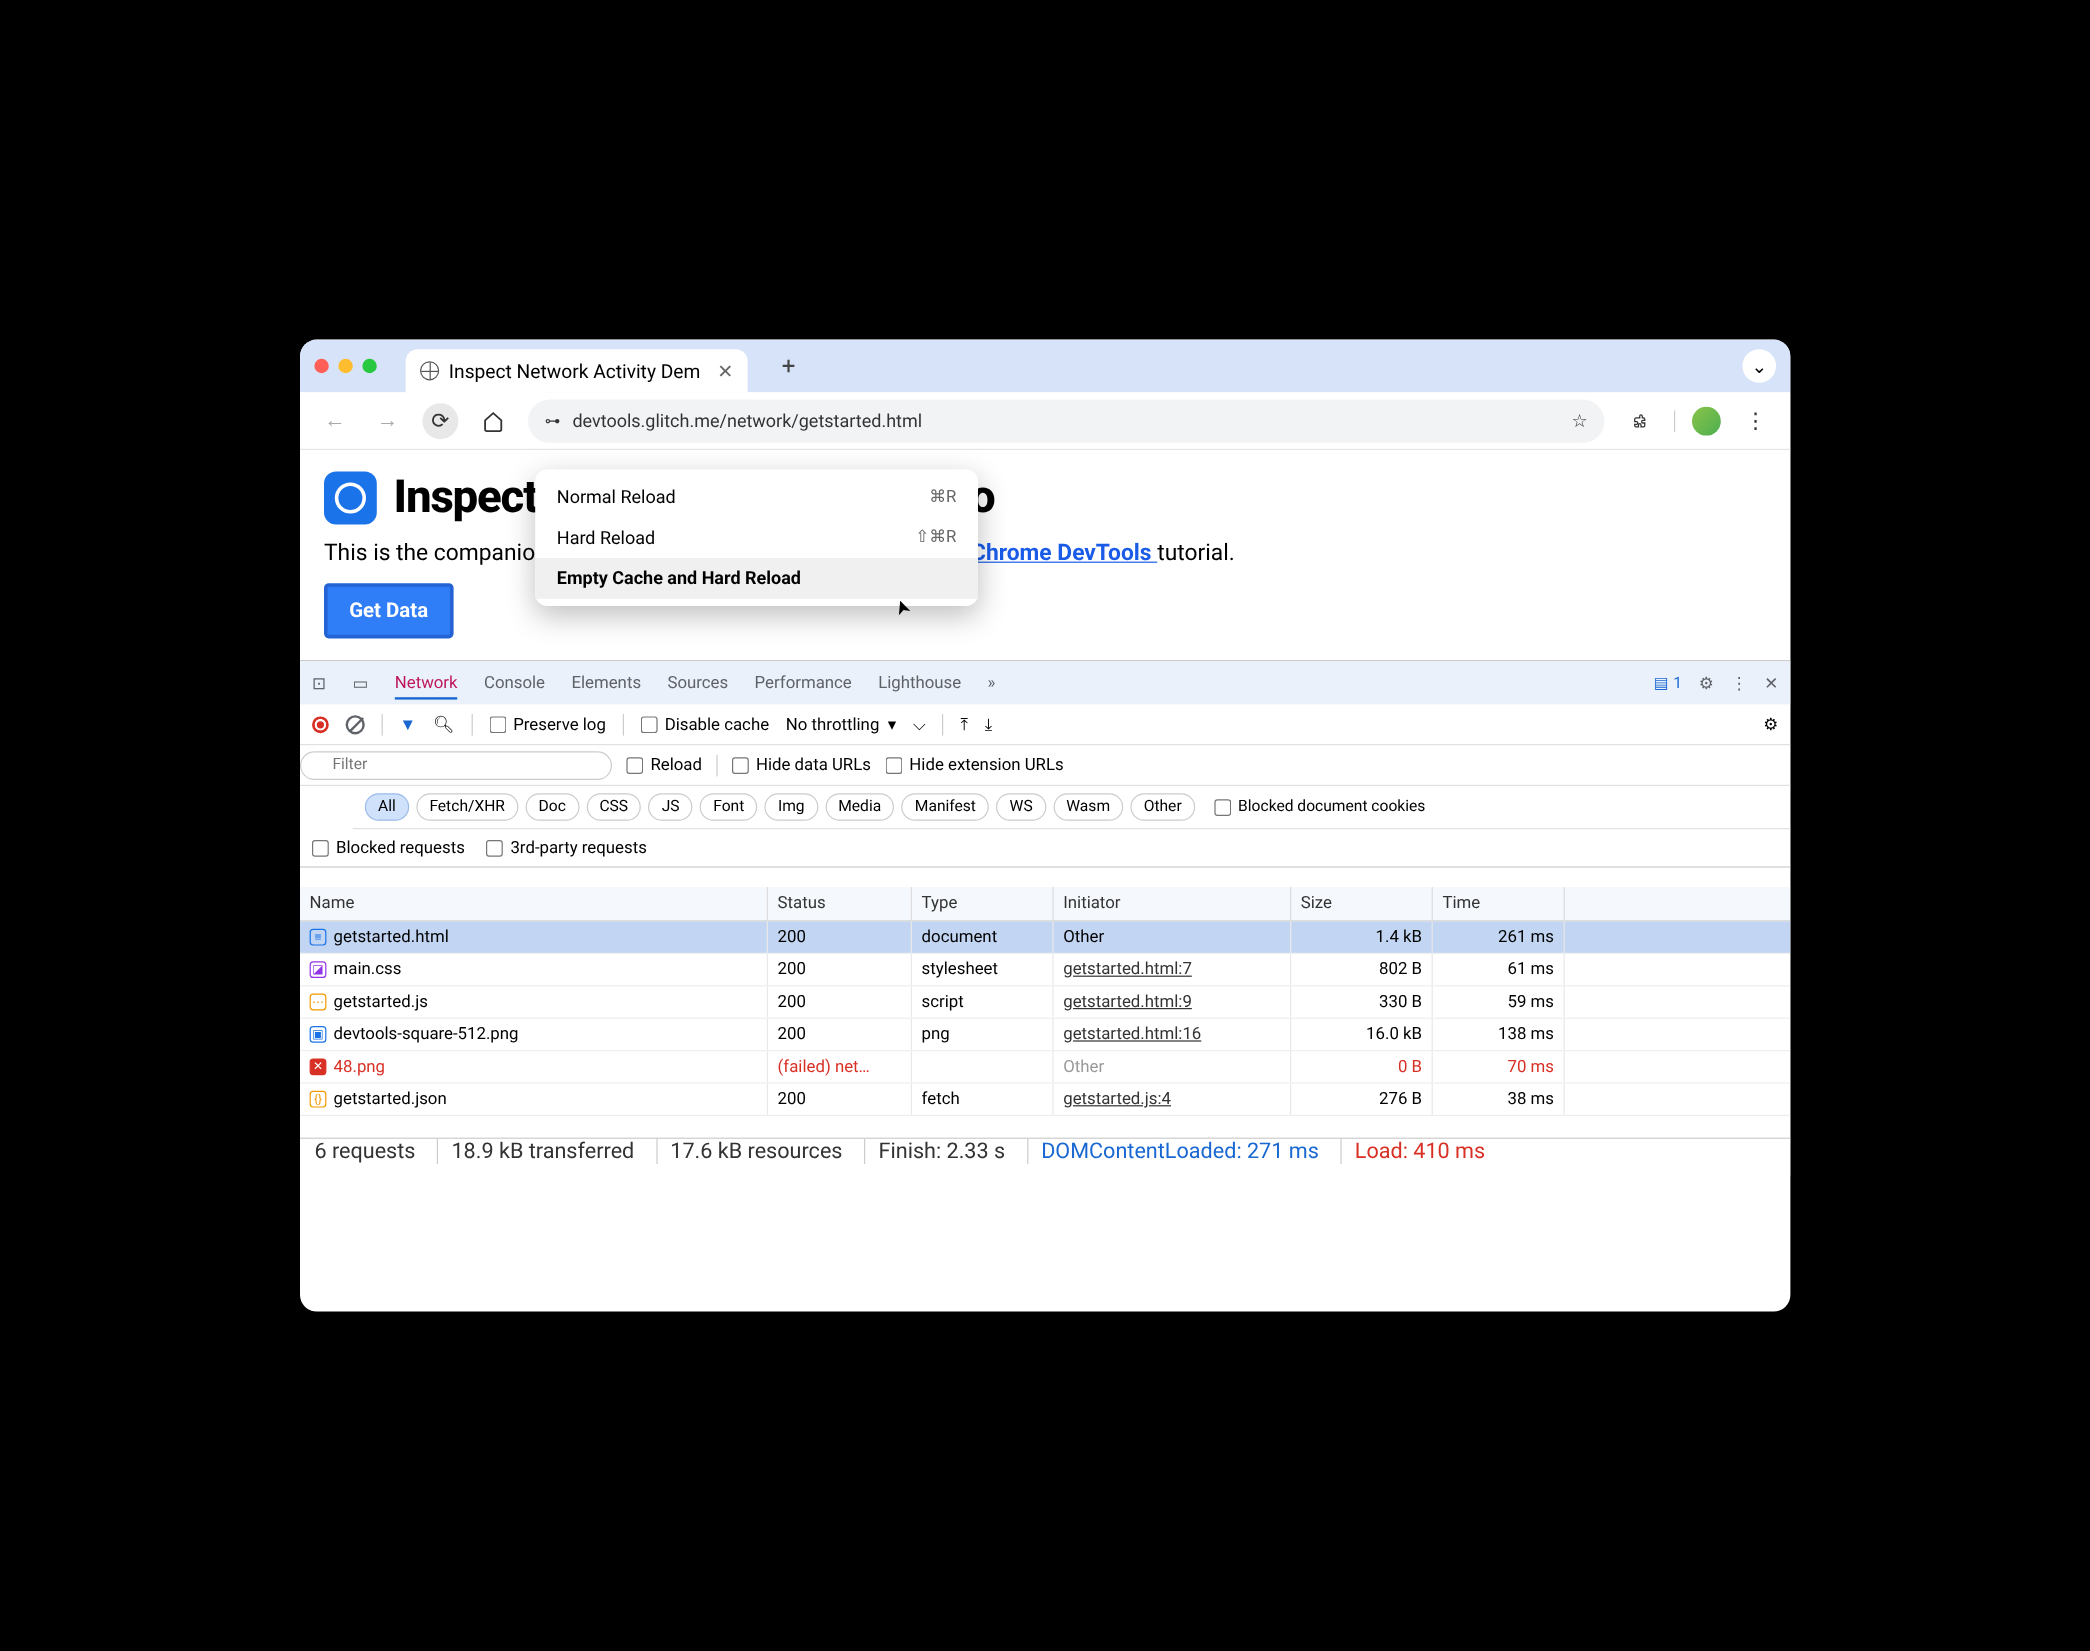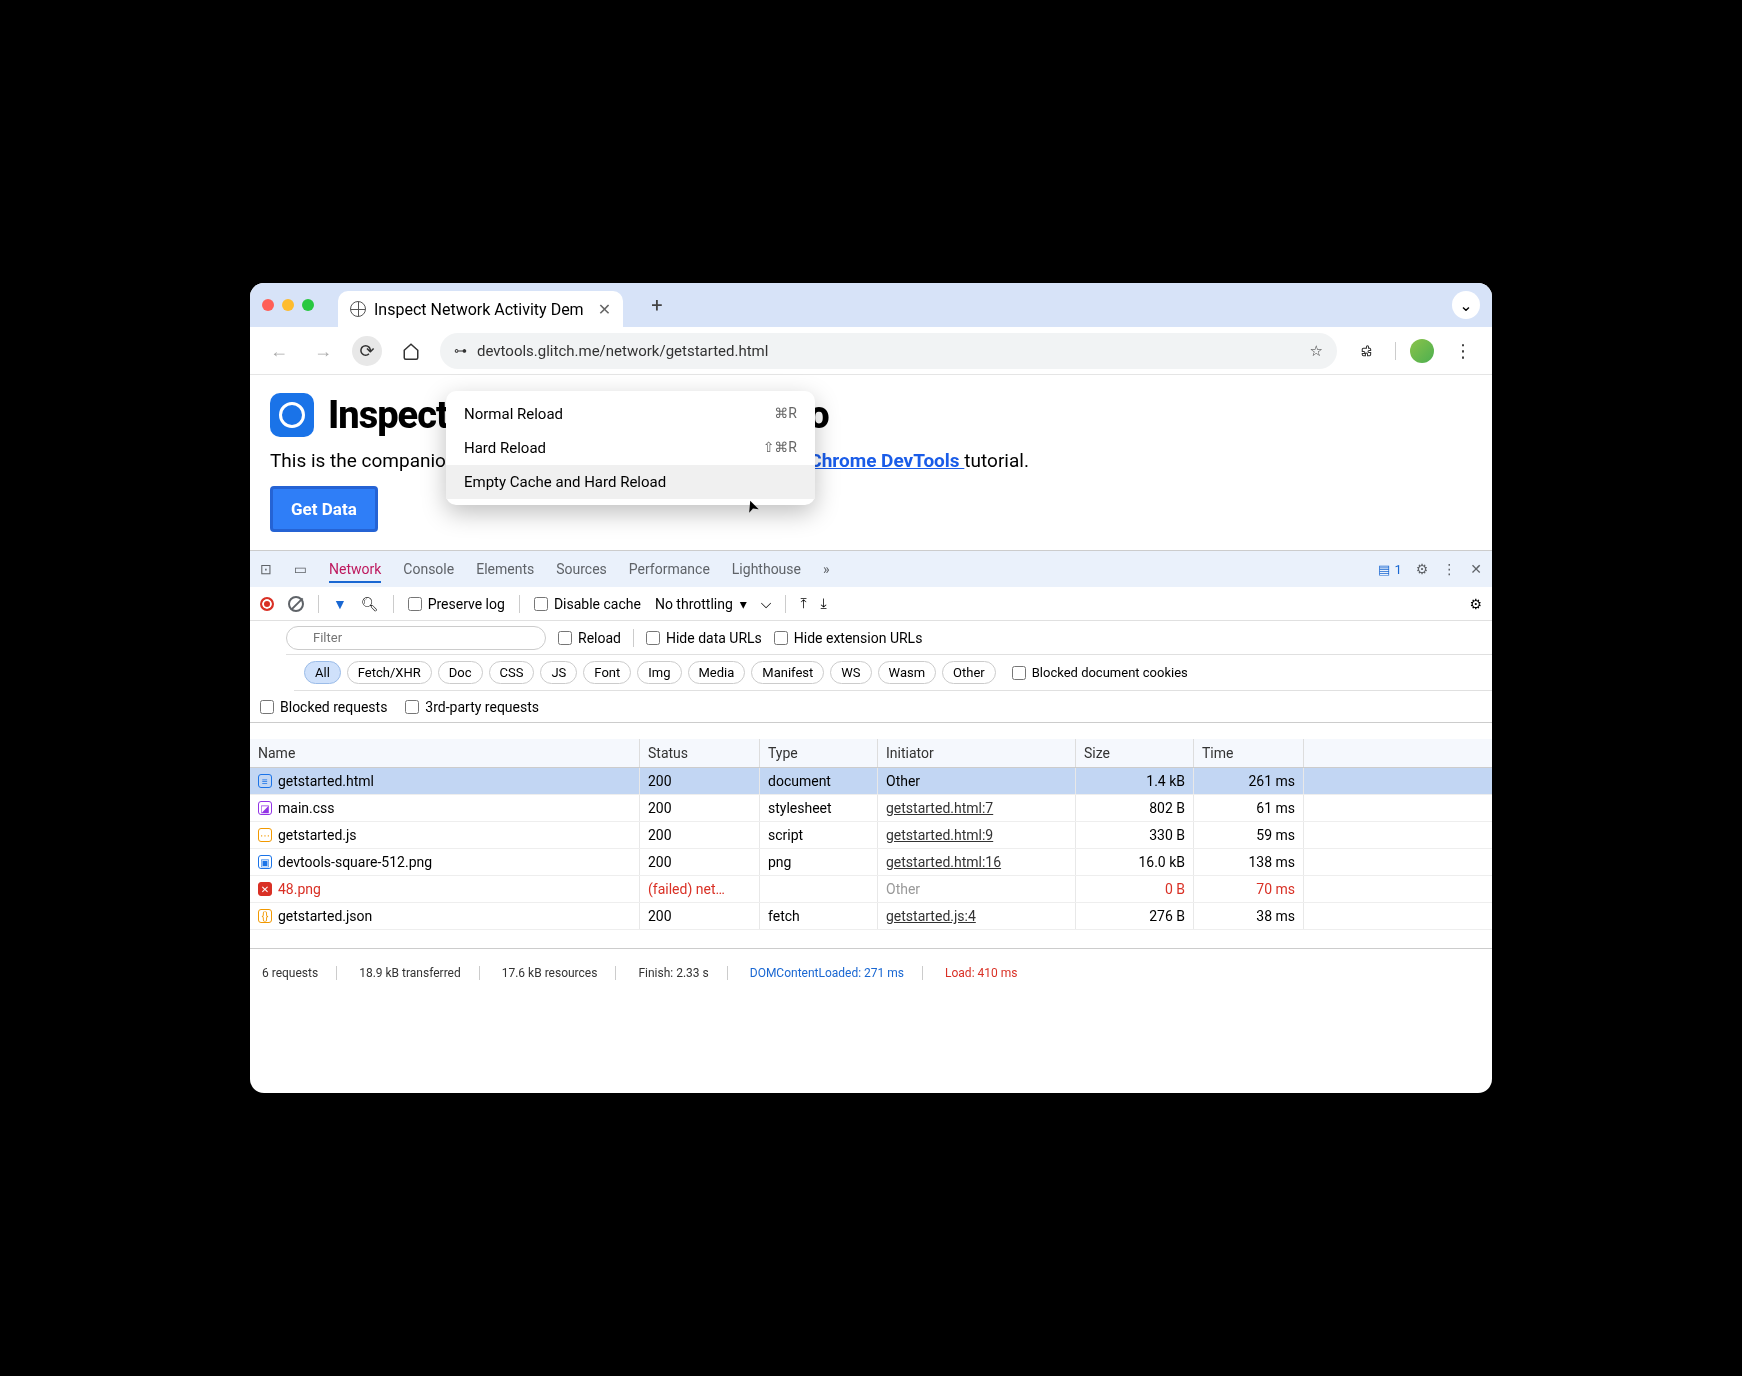--- a/index.html
+++ b/index.html
@@ -15,21 +15,21 @@
 .plus-btn { width:28px; height:28px; border-radius:50%; display:flex; align-items:center; justify-content:center; margin-left:12px; font-size:20px; color:#444; }
 .downchev { width:28px; height:28px; border-radius:50%; background:#fff; margin-left:auto; display:flex; align-items:center; justify-content:center; }
 .toolbar { height:48px; display:flex; align-items:center; padding:0 14px; gap:14px; background:#fff; border-bottom:1px solid #e5e5e5; }
 .tbtn { width:30px; height:30px; border-radius:50%; display:flex; align-items:center; justify-content:center; color:#333; font-size:18px; }
 .tbtn.active { background:#e8e8e8; }
 .omnibox { flex:1; height:36px; background:#f1f3f4; border-radius:18px; display:flex; align-items:center; padding:0 14px; gap:10px; color:#333; font-size:15px; }
 .star { margin-left:auto; }
 .avatar { width:24px; height:24px; border-radius:50%; background:linear-gradient(135deg,#8bc34a,#4caf50); }
 .context { position:absolute; top:108px; left:196px; width:369px; background:#fff; border-radius:10px; box-shadow:0 8px 24px rgba(0,0,0,0.25); z-index:100; padding:6px 0; font-size:15px; }
 .ctx-item { display:flex; justify-content:space-between; padding:8px 18px; cursor:pointer; }
-.ctx-item.hover { background:#f0f0f0; }
+.ctx-item.hover { background:#f0f0f0;font-weight:bold; }
 .ctx-short { color:#666; font-size:14px; }
 .page { padding:18px 20px; background:#fff; }
 .hero { display:flex; align-items:center; gap:14px; margin-bottom:12px; }
 .app-icon { width:44px; height:44px; background:#1a73e8; border-radius:10px; display:flex; align-items:center; justify-content:center; }
 .app-icon-inner { width:26px; height:26px; border:3px solid #fff; border-radius:50%; position:relative; }
 .page h1 { font-size:38px; font-weight:800; letter-spacing:-1px; }
 .page p { font-size:19px; margin-bottom:14px; }
 .page a { color:#1a5ce8; text-decoration:underline; font-weight:700; }
 .getdata { background:#2f7ef7; color:#fff; border:3px solid #2563d4; font-weight:700; font-size:17px; padding:10px 18px; border-radius:4px; cursor:pointer; }
 .devtools { border-top:1px solid #ccc; display:flex; flex-direction:column; height:430px; background:#fff; }
@@ -38,41 +38,41 @@
 .dt-tab.active { color:#be185d; border-bottom:2px solid #1967d2; padding-bottom:4px; margin-bottom:-6px; }
 .dt-right { margin-left:auto; display:flex; align-items:center; gap:14px; }
 .badge { display:flex; align-items:center; gap:4px; color:#1967d2; font-size:13px; }
 .dt-ctrl { display:flex; align-items:center; height:34px; padding:0 10px; gap:14px; font-size:14px; border-bottom:1px solid #e0e0e0; }
 .rec { width:14px; height:14px; border:2px solid #d93025; border-radius:50%; background:#d93025; box-shadow:inset 0 0 0 2px #fff; }
 .nocircle { width:16px; height:16px; border:2px solid #5f6368; border-radius:50%; position:relative; }
 .nocircle::after { content:""; position:absolute; width:2px; height:16px; background:#5f6368; left:50%; top:-2px; transform:rotate(45deg); transform-origin:center; }
 .funnel { color:#1967d2; }
 .chk { display:flex; align-items:center; gap:6px; }
 .chk input { width:14px; height:14px; }
-.dt-filter { display:flex; align-items:center; height:34px; padding:0 0; gap:12px; font-size:14px; border-bottom:1px solid #e0e0e0;margin-left:36px; }
+.dt-filter { display:flex; align-items:center; height:34px; padding:0 0; gap:12px; font-size:14px; border-bottom:1px solid #e0e0e0; }
 .filter-input { width:260px; height:24px; border:1px solid #ccc; border-radius:12px; padding:0 10px 0 26px; font-size:13px; position:relative; }
 .filter-wrap { position:relative; }
 .filter-wrap::before { content:"⚲"; position:absolute; left:8px; top:2px; transform:rotate(-45deg); color:#888; font-size:14px; }
 .dt-types { display:flex; align-items:center; height:36px; padding:0 10px; gap:6px; font-size:13px; border-bottom:1px solid #e0e0e0; flex-wrap:wrap;margin-left:44px; }
 .pill { border:1px solid #ccc; border-radius:12px; padding:3px 10px; cursor:pointer; }
 .pill.active { background:#cfe1fb; border-color:#9bbce8; }
 .dt-types2 { display:flex; align-items:center; height:32px; padding:0 10px; gap:18px; font-size:14px; border-bottom:1px solid #ccc; }
 .ntable { flex:1; overflow:auto; font-size:14px;margin-top:16px; }
 .nhead { display:grid; grid-template-columns:390px 120px 118px 198px 118px 110px; background:#f5f8fd; border-bottom:1px solid #ccc; }
 .nhead > div { padding:6px 8px; border-right:1px solid #ddd; color:#333; }
 .nrow { display:grid; grid-template-columns:390px 120px 118px 198px 118px 110px; border-bottom:1px solid #eee; }
 .nrow > div { padding:5px 8px; border-right:1px solid #e8e8e8; overflow:hidden; text-overflow:ellipsis; white-space:nowrap; }
 .nrow.sel { background:#c2d6f3; }
 .nrow .name { display:flex; align-items:center; gap:6px; }
 .ficon { width:14px; height:14px; border-radius:3px; display:inline-flex; align-items:center; justify-content:center; font-size:10px; color:#fff; flex-shrink:0; }
 .right { text-align:right; }
 .under { text-decoration:underline; color:#333; }
 .failed { color:#d93025; }
 .grey { color:#999; }
-.status-bar { height:32px; border-top:1px solid #ccc; display:flex; align-items:flex-end; padding:0 12px; gap:22px; font-size:12px; color:#333; }
+.status-bar { height:32px; border-top:1px solid #ccc; display:flex; align-items:flex-start; padding:0 12px; gap:11px; font-size:18px; color:#333; }
 .status-bar > span { border-right:1px solid #ccc; padding-right:18px; }
 .status-bar > span:last-child { border:none; }
 .cursor { position:absolute; top:214px; left:495px; z-index:200; font-size:16px; }
 .sep { width:1px; height:18px; background:#ccc; }
 svg { display:block; }
 </style>
 </head>
 <body>
 
 <div class="window">

